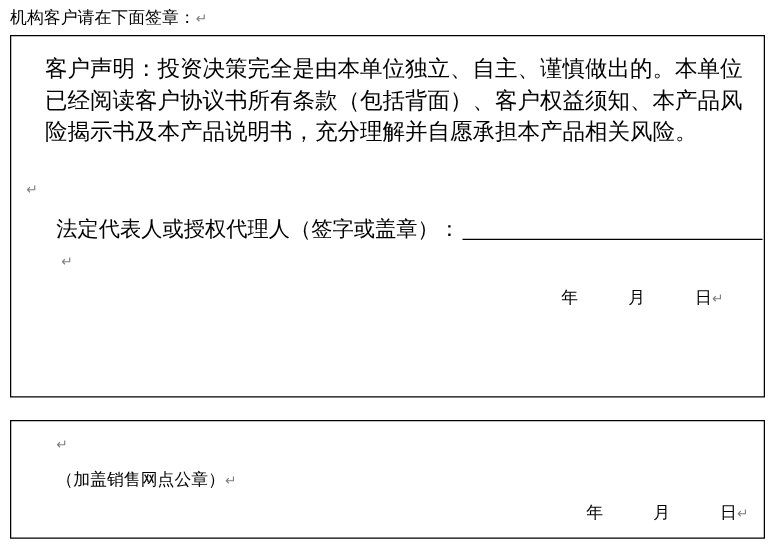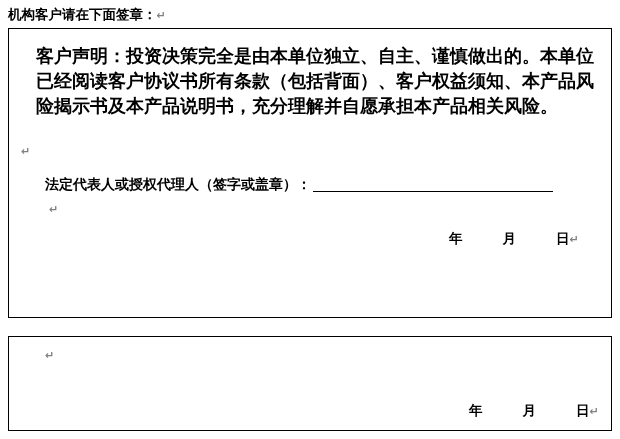--- a/index.html
+++ b/index.html
@@ -12,21 +12,20 @@
     height: 439px;
     font-family: "DejaVu Sans", "Liberation Sans", sans-serif;
     color: #000000;
     overflow: hidden;
   }
   .page {
     position: relative;
     width: 620px;
     height: 439px;
     box-sizing: border-box;
-    font-weight: bold;
   }
   .heading {
     position: absolute;
     left: 8px;
     top: 5px;
     font-size: 13.5px;
     line-height: 18px;
     white-space: nowrap;
   }
   .pilcrow {
@@ -74,21 +73,21 @@
     position: absolute;
     left: 12px;
     top: 116px;
     font-size: 11px;
     color: #808080;
   }
   .rep-line {
     position: absolute;
     left: 36px;
     top: 144px;
-    font-size: 14px;
+    font-size: 17px;
     line-height: 22px;
     white-space: nowrap;
   }
   .rule {
     display: inline-block;
     width: 240px;
     border-bottom: 1px solid #000000;
     vertical-align: -3px;
     margin-left: 2px;
   }
@@ -164,20 +163,23 @@
     <div class="date-line">
       <span>年</span><span class="sp"></span><span>月</span><span class="sp"></span><span>日</span><span class="pilcrow">↵</span>
     </div>
 
   </div>
 
   <div class="box box-secondary">
 
     <div class="pilcrow-c pilcrow">↵</div>
 
+    <div class="stamp-line">
+      <span>（加盖销售网点公章）</span><span class="pilcrow">↵</span>
+    </div>
 
     <div class="date-line2">
       <span>年</span><span class="sp"></span><span>月</span><span class="sp"></span><span>日</span><span class="pilcrow">↵</span>
     </div>
 
   </div>
 
 </div>
 
 </body></html>

